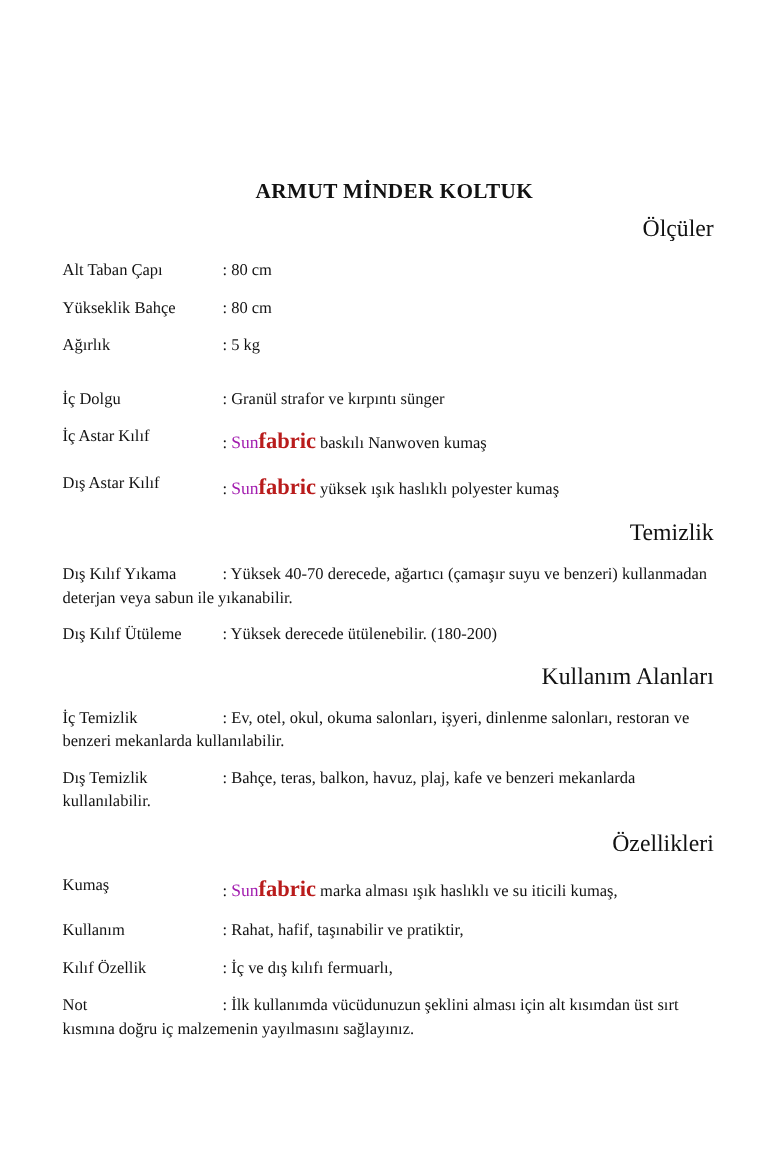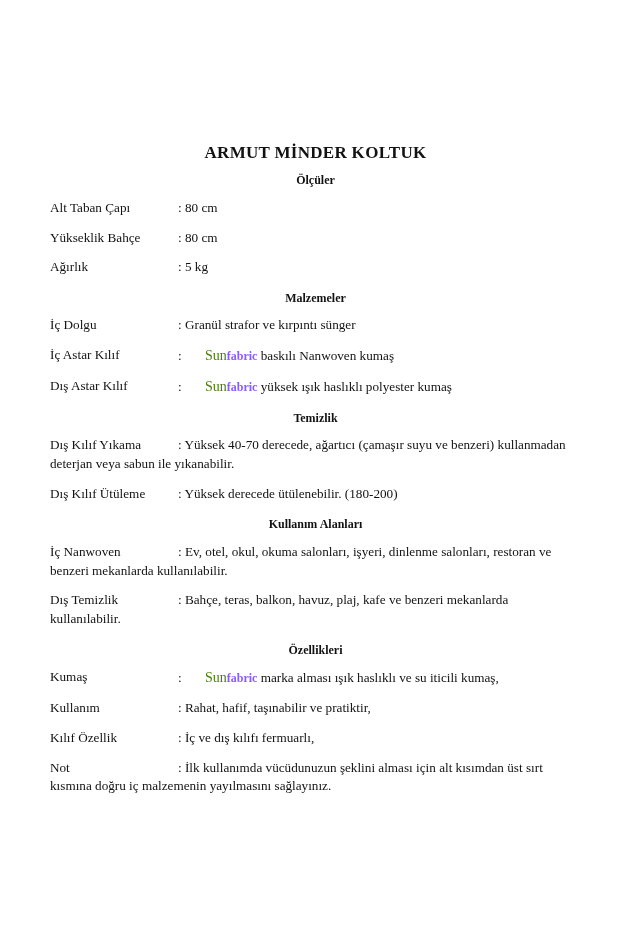--- a/index.html
+++ b/index.html
@@ -35,23 +35,23 @@
     text-align: center;
     font-size: 17px;
     font-weight: bold;
     letter-spacing: 0.3px;
     line-height: 1.2;
     margin: 0 0 10px 0;
     padding-left: 10px;
   }
 
   .section-heading {
-    text-align: center;
-    font-size: 12px;
-    font-weight: bold;
+    text-align: right;
+    font-size: 19px;
+    font-weight: normal;
     line-height: 1.2;
     margin: 0;
     padding-left: 10px;
   }
 
   .section {
     margin: 0;
   }
 
   .row {
@@ -73,29 +73,28 @@
     display: inline;
   }
 
   
   .sp-after-heading { height: 11px; }
   .sp-row { height: 11px; }
   .sp-section { height: 14px; }
 
   
   .brand-sun {
-    color: #4d7c0f;
+    color: #a21caf;
     font-weight: normal;
     font-size: 14px;
-    margin-left: 20px;
   }
   .brand-fabric {
-    color: #8b5cf6;
+    color: #b91c1c;
     font-weight: bold;
-    font-size: 12px;
+    font-size: 18px;
   }
 </style>
 </head>
 <body>
 
 <div class="page">
   <div class="doc-body">
 
     <div class="doc-title">ARMUT MİNDER KOLTUK</div>
 
@@ -104,41 +103,40 @@
           <div class="section-heading">Ölçüler</div>
           <div class="sp-after-heading"></div>
           <div class="row"><span class="label">Alt Taban Çapı</span><span class="value">: 80 cm</span></div>
           <div class="sp-row"></div>
           <div class="row"><span class="label">Yükseklik Bahçe</span><span class="value">: 80 cm</span></div>
           <div class="sp-row"></div>
           <div class="row"><span class="label">Ağırlık</span><span class="value">: 5 kg</span></div>
         </div>
         <div class="sp-section"></div>
         <div class="section">
-          <div class="section-heading">Malzemeler</div>
           <div class="sp-after-heading"></div>
           <div class="row"><span class="label">İç Dolgu</span><span class="value">: Granül strafor ve kırpıntı sünger</span></div>
           <div class="sp-row"></div>
           <div class="row"><span class="label">İç Astar Kılıf</span><span class="value"><span>: </span><span class="brand-sun">Sun</span><span class="brand-fabric">fabric</span><span> baskılı Nanwoven kumaş</span></span></div>
           <div class="sp-row"></div>
           <div class="row"><span class="label">Dış Astar Kılıf</span><span class="value"><span>: </span><span class="brand-sun">Sun</span><span class="brand-fabric">fabric</span><span> yüksek ışık haslıklı polyester kumaş</span></span></div>
         </div>
         <div class="sp-section"></div>
         <div class="section">
           <div class="section-heading">Temizlik</div>
           <div class="sp-after-heading"></div>
           <div class="row"><span class="label">Dış Kılıf Yıkama</span><span class="value">: Yüksek 40-70 derecede, ağartıcı (çamaşır suyu ve benzeri) kullanmadan deterjan veya sabun ile yıkanabilir.</span></div>
           <div class="sp-row"></div>
           <div class="row"><span class="label">Dış Kılıf Ütüleme</span><span class="value">: Yüksek derecede ütülenebilir. (180-200)</span></div>
         </div>
         <div class="sp-section"></div>
         <div class="section">
           <div class="section-heading">Kullanım Alanları</div>
           <div class="sp-after-heading"></div>
-          <div class="row"><span class="label">İç Nanwoven</span><span class="value">: Ev, otel, okul, okuma salonları, işyeri, dinlenme salonları, restoran ve benzeri mekanlarda kullanılabilir.</span></div>
+          <div class="row"><span class="label">İç Temizlik</span><span class="value">: Ev, otel, okul, okuma salonları, işyeri, dinlenme salonları, restoran ve benzeri mekanlarda kullanılabilir.</span></div>
           <div class="sp-row"></div>
           <div class="row"><span class="label">Dış Temizlik</span><span class="value">: Bahçe, teras, balkon, havuz, plaj, kafe ve benzeri mekanlarda kullanılabilir.</span></div>
         </div>
         <div class="sp-section"></div>
         <div class="section">
           <div class="section-heading">Özellikleri</div>
           <div class="sp-after-heading"></div>
           <div class="row"><span class="label">Kumaş</span><span class="value"><span>: </span><span class="brand-sun">Sun</span><span class="brand-fabric">fabric</span><span> marka alması ışık haslıklı ve su iticili kumaş,</span></span></div>
           <div class="sp-row"></div>
           <div class="row"><span class="label">Kullanım</span><span class="value">: Rahat, hafif, taşınabilir ve pratiktir,</span></div>

